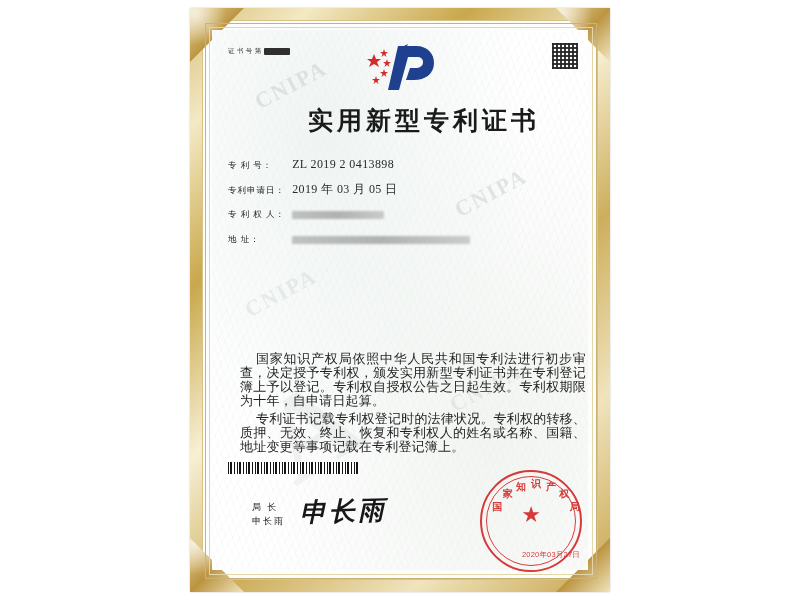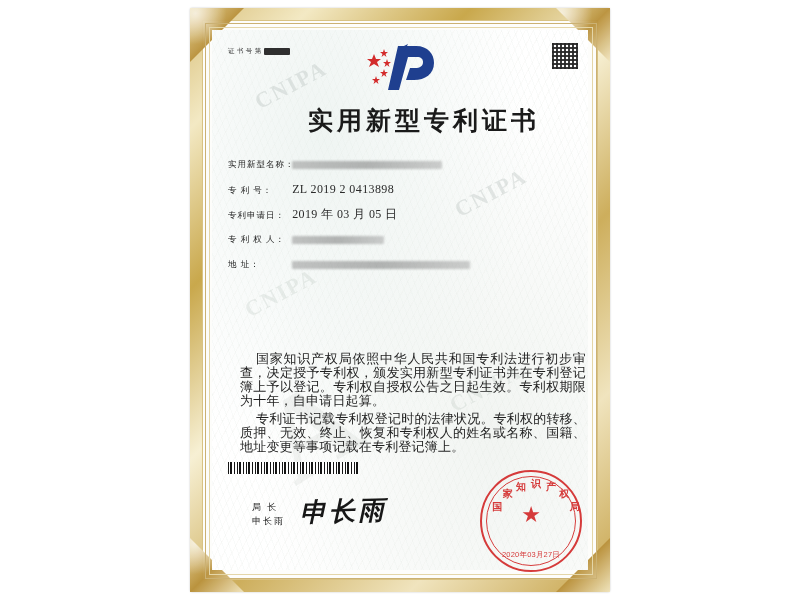--- a/index.html
+++ b/index.html
@@ -301,21 +301,21 @@
     font-family: "Liberation Serif", serif;
     font-size: 10px;
     font-weight: bold;
     transform-origin: 0 0;
     color: #d32b2b;
   }
   .seal-date {
     position: absolute;
     left: 0; right: 0;
     bottom: 10px;
-    text-align: center;
+    text-align: right;
     font-family: "Liberation Sans", sans-serif;
     font-size: 7.5px;
     color: #d32b2b;
     letter-spacing: 0.2px;
   }
 
   
   .corner {
     position: absolute;
     width: 54px;
@@ -372,24 +372,20 @@
         <polygon points="30,27 31,30 34,30 31.5,32 32.5,35 30,33 27.5,35 28.5,32 26,30 29,30"></polygon>
         <polygon points="22,34 23,37 26,37 23.5,39 24.5,42 22,40 19.5,42 20.5,39 18,37 21,37"></polygon>
       </g>
     </svg>
   </div>
 
   <div class="cert-title">实用新型专利证书</div>
 
   <div class="fields">
 
-    <div class="field-row">
-      <span class="field-label">实用新型名称：</span>
-      <span class="blur w-long"></span>
-    </div>
 
 
     <div class="field-row">
       <span class="field-label">专 利 号：</span>
       <span class="field-value">ZL 2019 2 0413898</span>
     </div>
 
     <div class="field-row">
       <span class="field-label">专利申请日：</span>
       <span class="field-value">2019 年 03 月 05 日</span>

